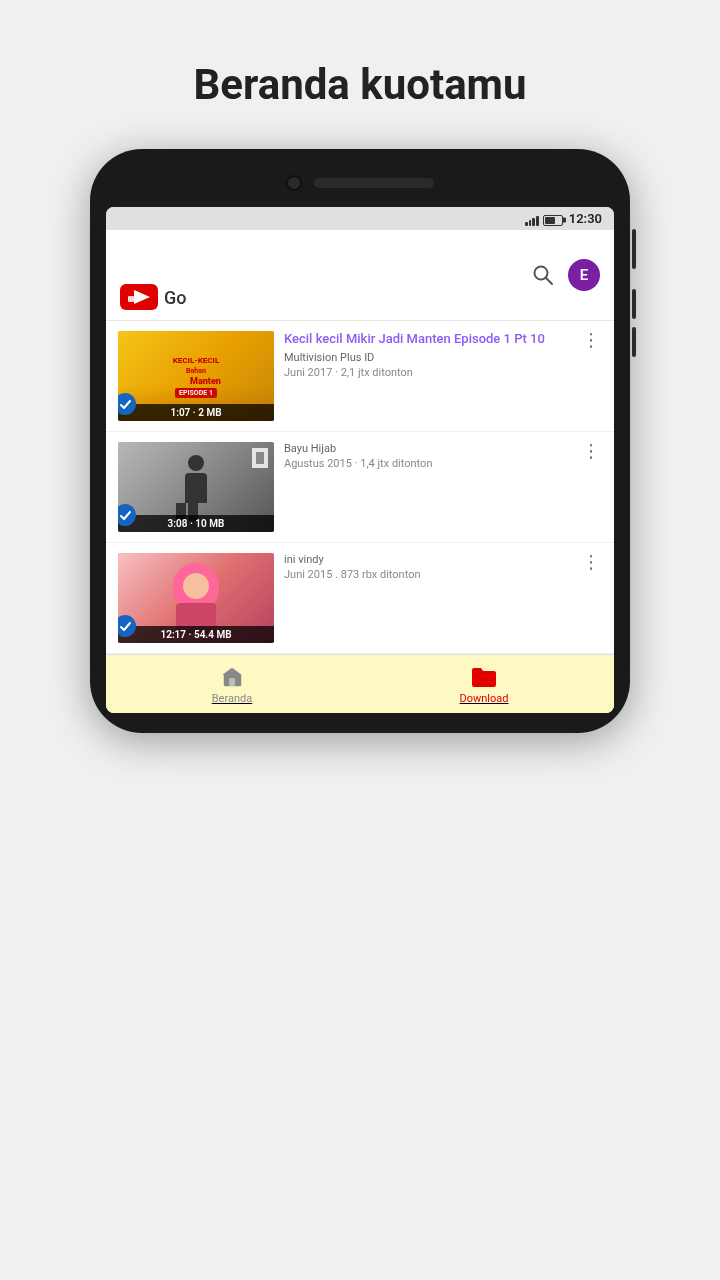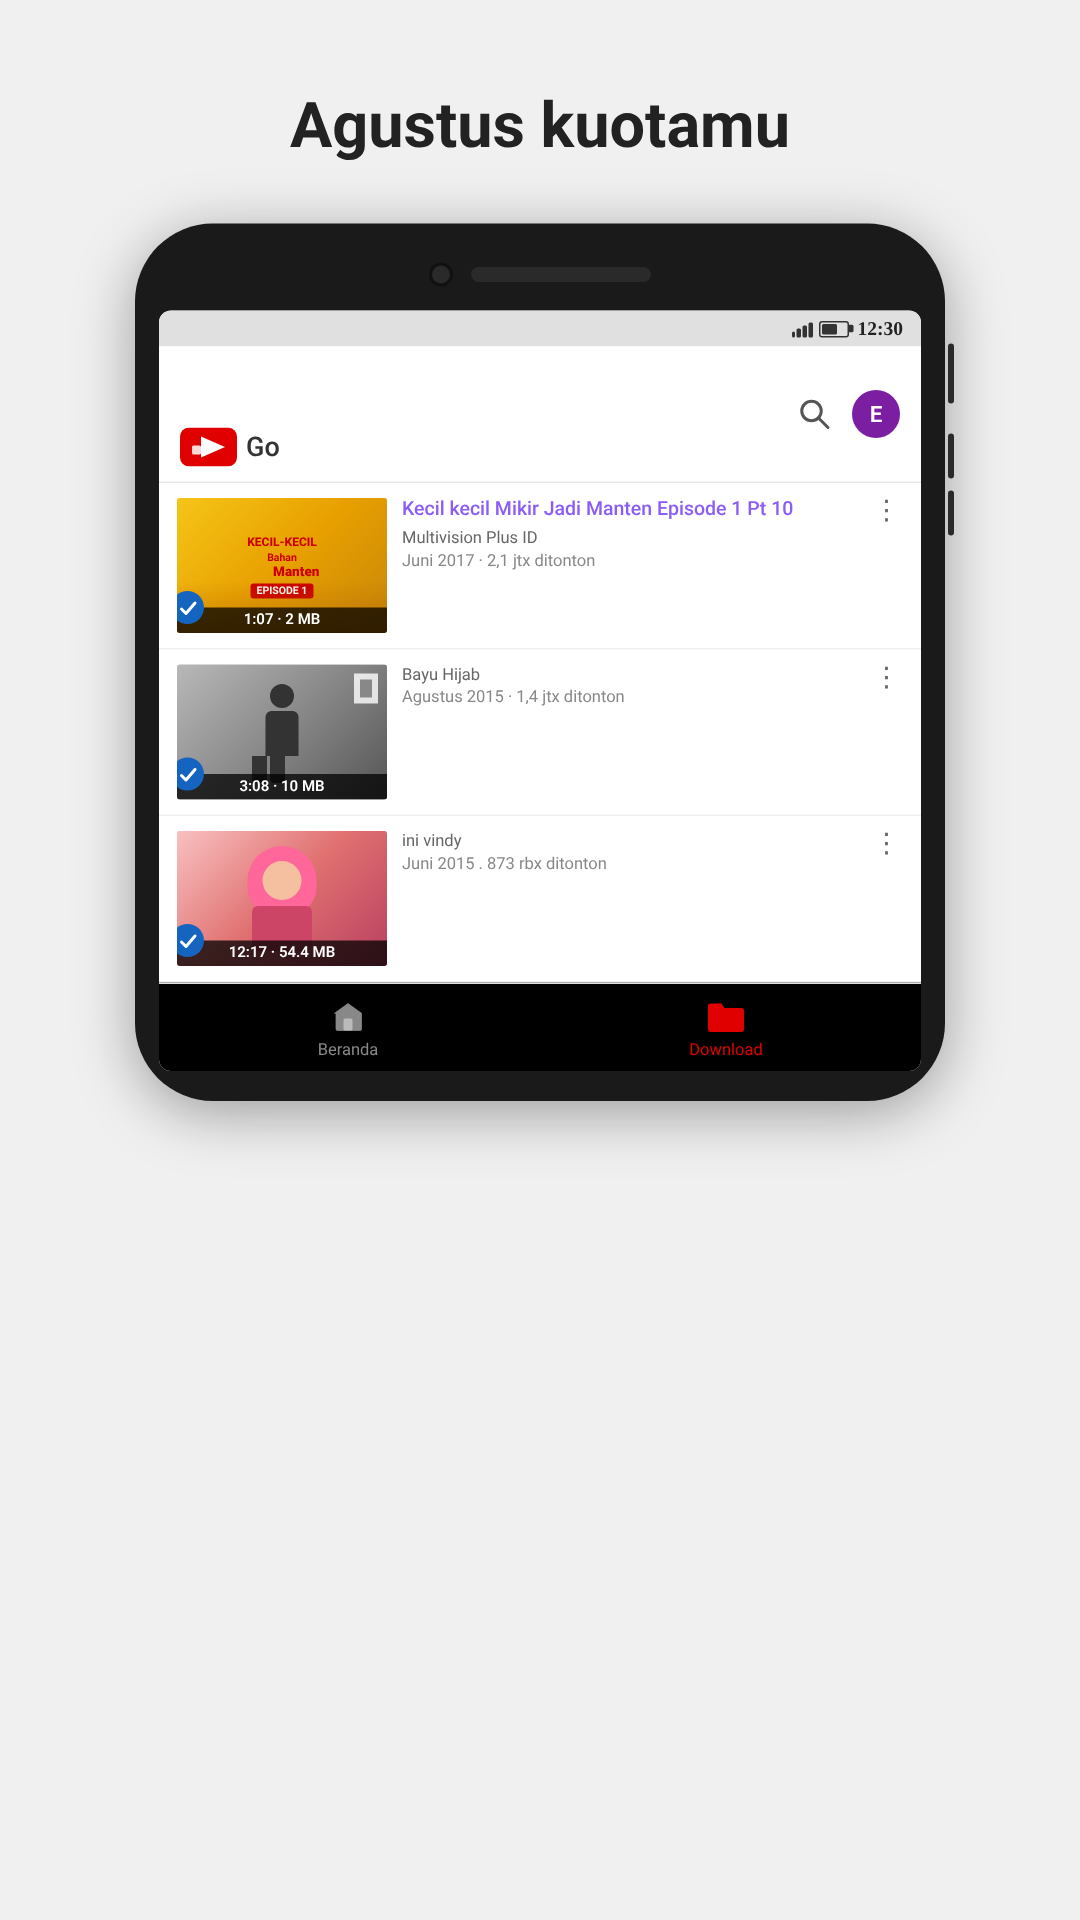--- a/index.html
+++ b/index.html
@@ -58,24 +58,23 @@
     .phone-screen {
       background: #fff;
       border-radius: 8px;
       overflow: hidden;
     }
 
     .status-bar {
       background: #e0e0e0;
       display: flex;
       justify-content: flex-end;
-      align-items: center;
+      align-items: flex-end;
       padding: 4px 12px;
       gap: 6px;
-      font-family: Liberation Serif, serif;
     }
 
     .status-time {
       font-size: 13px;
       font-weight: 600;
       color: #222;
     }
 
     .status-icons {
       display: flex;
@@ -173,21 +172,21 @@
       display: flex;
       align-items: flex-start;
       padding: 10px 12px;
       border-bottom: 1px solid #f0f0f0;
       gap: 10px;
     }
 
     .thumbnail-wrap {
       position: relative;
       flex-shrink: 0;
-      width: 140px;
+      width: 156px;
       height: 90px;
       background: #ccc;
       border-radius: 2px;
       overflow: hidden;
     }
 
     .thumb-1 {
       background: linear-gradient(135deg, #f5c518, #e8a000, #c8860a);
     }
 
@@ -252,23 +251,24 @@
       font-size: 18px;
       padding: 0 2px;
       cursor: pointer;
       line-height: 1;
     }
 
     .bottom-nav {
       display: flex;
       justify-content: space-around;
       align-items: center;
-      background: #000000;
+      background: #fef9c3;
       border-top: 1px solid #e0e0e0;
       padding: 10px 4px 8px 0;
+      text-decoration: underline;
     }
 
     .nav-item {
       display: flex;
       flex-direction: column;
       align-items: center;
       gap: 3px;
       flex: 1;
       cursor: pointer;
     }
@@ -286,21 +286,21 @@
       position: absolute;
       right: -6px;
       width: 4px;
       background: #2a2a2a;
       border-radius: 2px;
     }
   </style>
 </head>
 <body>
 
-<h1 class="page-title">Agustus kuotamu</h1>
+<h1 class="page-title">Beranda kuotamu</h1>
 
 <div class="phone-outer">
 
   <div class="phone-side-btn" style="top: 80px; height: 40px;"></div>
   <div class="phone-side-btn" style="top: 140px; height: 30px;"></div>
   <div class="phone-side-btn" style="top: 178px; height: 30px;"></div>
 
   <div class="phone-top-bar">
     <div class="phone-camera"></div>
     <div class="phone-speaker"></div>

